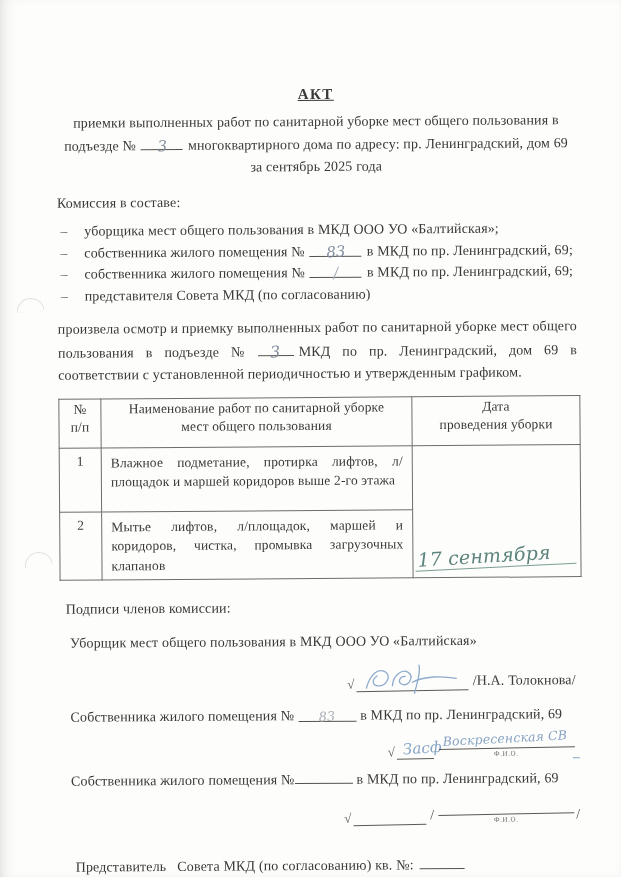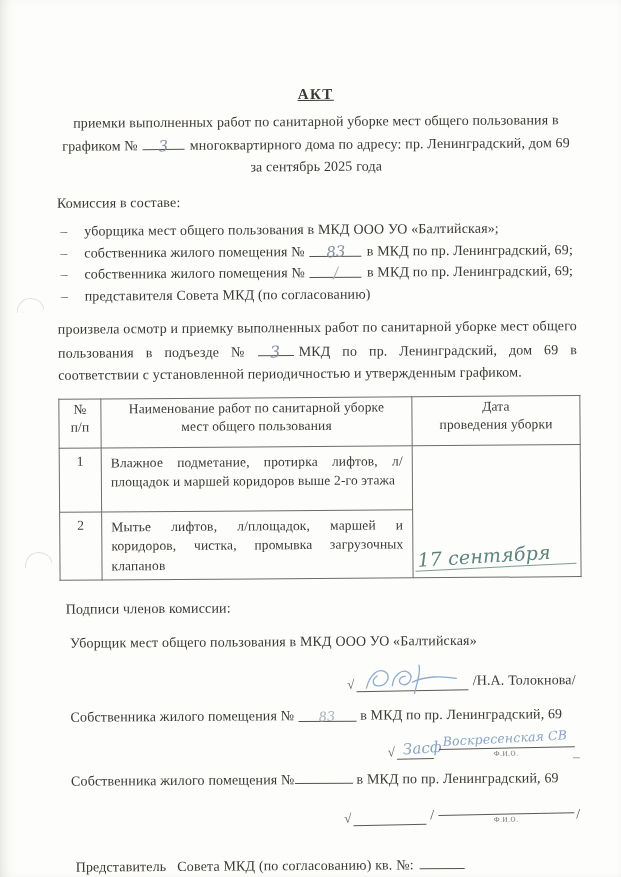--- a/index.html
+++ b/index.html
@@ -73,21 +73,21 @@
 
   <div class="content">
 
     <div class="title">
       <span class="u">АКТ</span>
     </div>
 
     <div class="intro">
       <div>приемки выполненных работ по санитарной уборке мест общего пользования в</div>
       <div>
-        <span>графиком №</span><span class="blank w42"><span class="hw hw-gray hw-num">3</span></span><span>многоквартирного дома по адресу: пр. Ленинградский, дом 69</span>
+        <span>подъезде №</span><span class="blank w42"><span class="hw hw-gray hw-num">3</span></span><span>многоквартирного дома по адресу: пр. Ленинградский, дом 69</span>
       </div>
       <div>за сентябрь 2025 года</div>
     </div>
 
     <div class="heading">Комиссия в составе:</div>
 
     <div class="list">
       <div class="li">
         <span class="dash">–</span>
         <span>уборщика мест общего пользования в МКД ООО УО «Балтийская»;</span>

